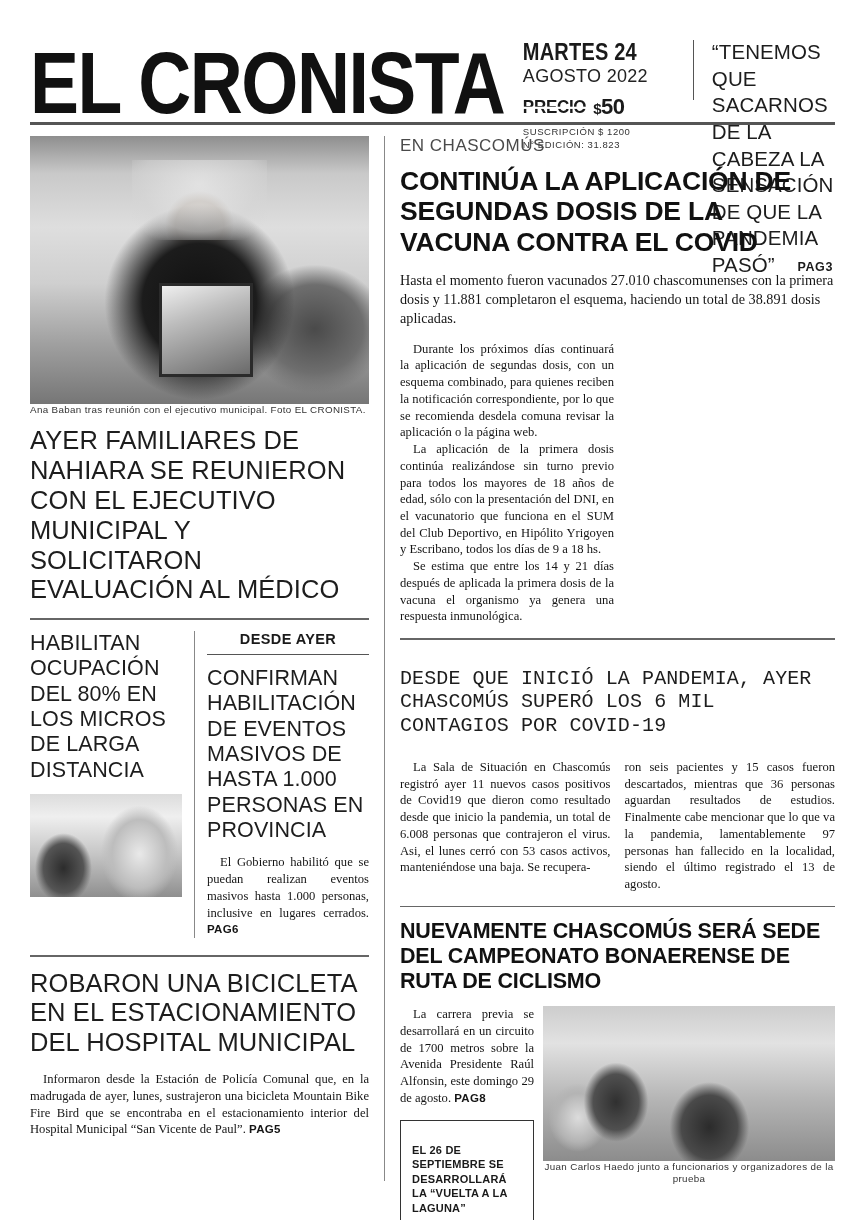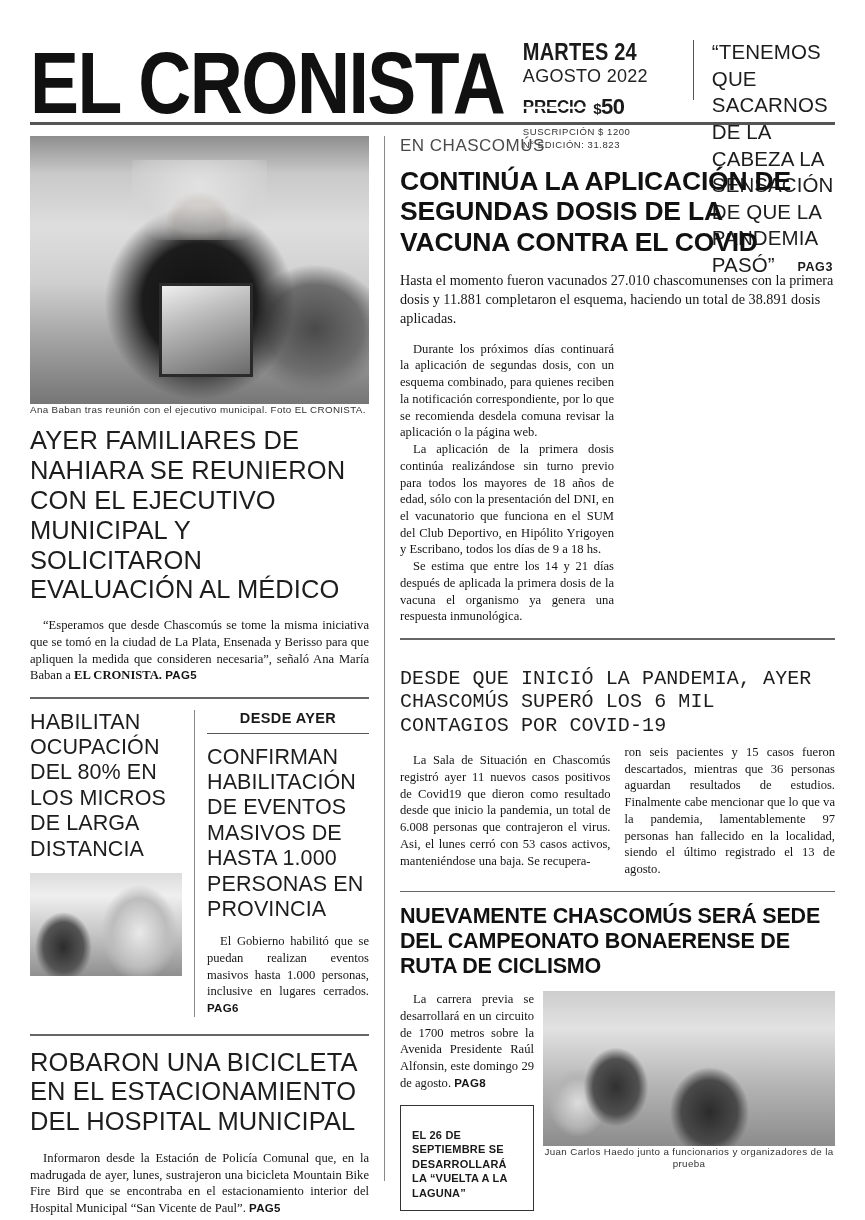--- a/index.html
+++ b/index.html
@@ -322,21 +322,20 @@
 
   <div class="content">
 
     <div class="col-left">
 
       <div class="photo ph-ana"></div>
       <div class="caption">Ana Baban tras reunión con el ejecutivo municipal. Foto EL CRONISTA.</div>
 
       <div class="hl-light" style="margin-top:11px;">AYER FAMILIARES DE NAHIARA SE REUNIERON CON EL EJECUTIVO MUNICIPAL Y SOLICITARON EVALUACIÓN AL MÉDICO</div>
 
-      <div class="body-serif indent" style="margin-top:12px;"><span>“Esperamos que desde Chascomús se tome la misma iniciativa que se tomó en la ciudad de La Plata, Ensenada y Berisso para que apliquen la medida que consideren necesaria”, señaló Ana María Baban a </span><b>EL CRONISTA.</b> <span class="pag">PAG5</span></div>
 
       <div class="hr-thin" style="margin-top:13px;"></div>
 
       <div class="two-col" style="margin-top:11px;">
         <div class="sub-a">
           <div class="hl-med">HABILITAN OCUPACIÓN DEL 80% EN LOS MICROS DE LARGA DISTANCIA</div>
           <div class="photo ph-bus" style="margin-top:11px;"></div>
         </div>
 
         <div class="sub-div"></div>
@@ -369,21 +368,21 @@
           <div class="body-serif indent">Durante los próximos días continuará la aplicación de segundas dosis, con un esquema combinado, para quienes reciben la notificación correspondiente, por lo que se recomienda desdela comuna revisar la aplicación o la página web.</div>
           <div class="body-serif indent">La aplicación de la primera dosis continúa realizándose sin turno previo para todos los mayores de 18 años de edad, sólo con la presentación del DNI, en el vacunatorio que funciona en el SUM del Club Deportivo, en Hipólito Yrigoyen y Escribano, todos los días de 9 a 18 hs.</div>
           <div class="body-serif indent">Se estima que entre los 14 y 21 días después de aplicada la primera dosis de la vacuna el organismo ya genera una respuesta inmunológica.</div>
         </div>
       </div>
 
       <div class="hr-thin" style="margin-top:13px;"></div>
 
       <div class="hl-light" style="margin-top:27px;font-size:20px;font-family:Liberation Mono, monospace;">DESDE QUE INICIÓ LA PANDEMIA, AYER CHASCOMÚS SUPERÓ LOS 6 MIL CONTAGIOS POR COVID-19</div>
 
-      <div class="two-serif" style="margin-top:7px;align-items:center;">
+      <div class="two-serif" style="margin-top:22px;">
         <div class="body-serif indent">La Sala de Situación en Chascomús registró ayer 11 nuevos casos positivos de Covid19 que dieron como resultado desde que inicio la pandemia, un total de 6.008 personas que contrajeron el virus. Asi, el lunes cerró con 53 casos activos, manteniéndose una baja. Se recupera-</div>
         <div class="body-serif">ron seis pacientes y 15 casos fueron descartados, mientras que 36 personas aguardan resultados de estudios. Finalmente cabe mencionar que lo que va la pandemia, lamentablemente 97 personas han fallecido en la localidad, siendo el último registrado el 13 de agosto.</div>
       </div>
 
       <div class="hr-thin" style="margin-top:13px;"></div>
 
       <div class="hl-bold" style="margin-top:12px;font-size:21.5px;">NUEVAMENTE CHASCOMÚS SERÁ SEDE DEL CAMPEONATO BONAERENSE DE RUTA DE CICLISMO</div>
 
       <div class="flow" style="margin-top:12px;">
         <div style="width:134px;">

